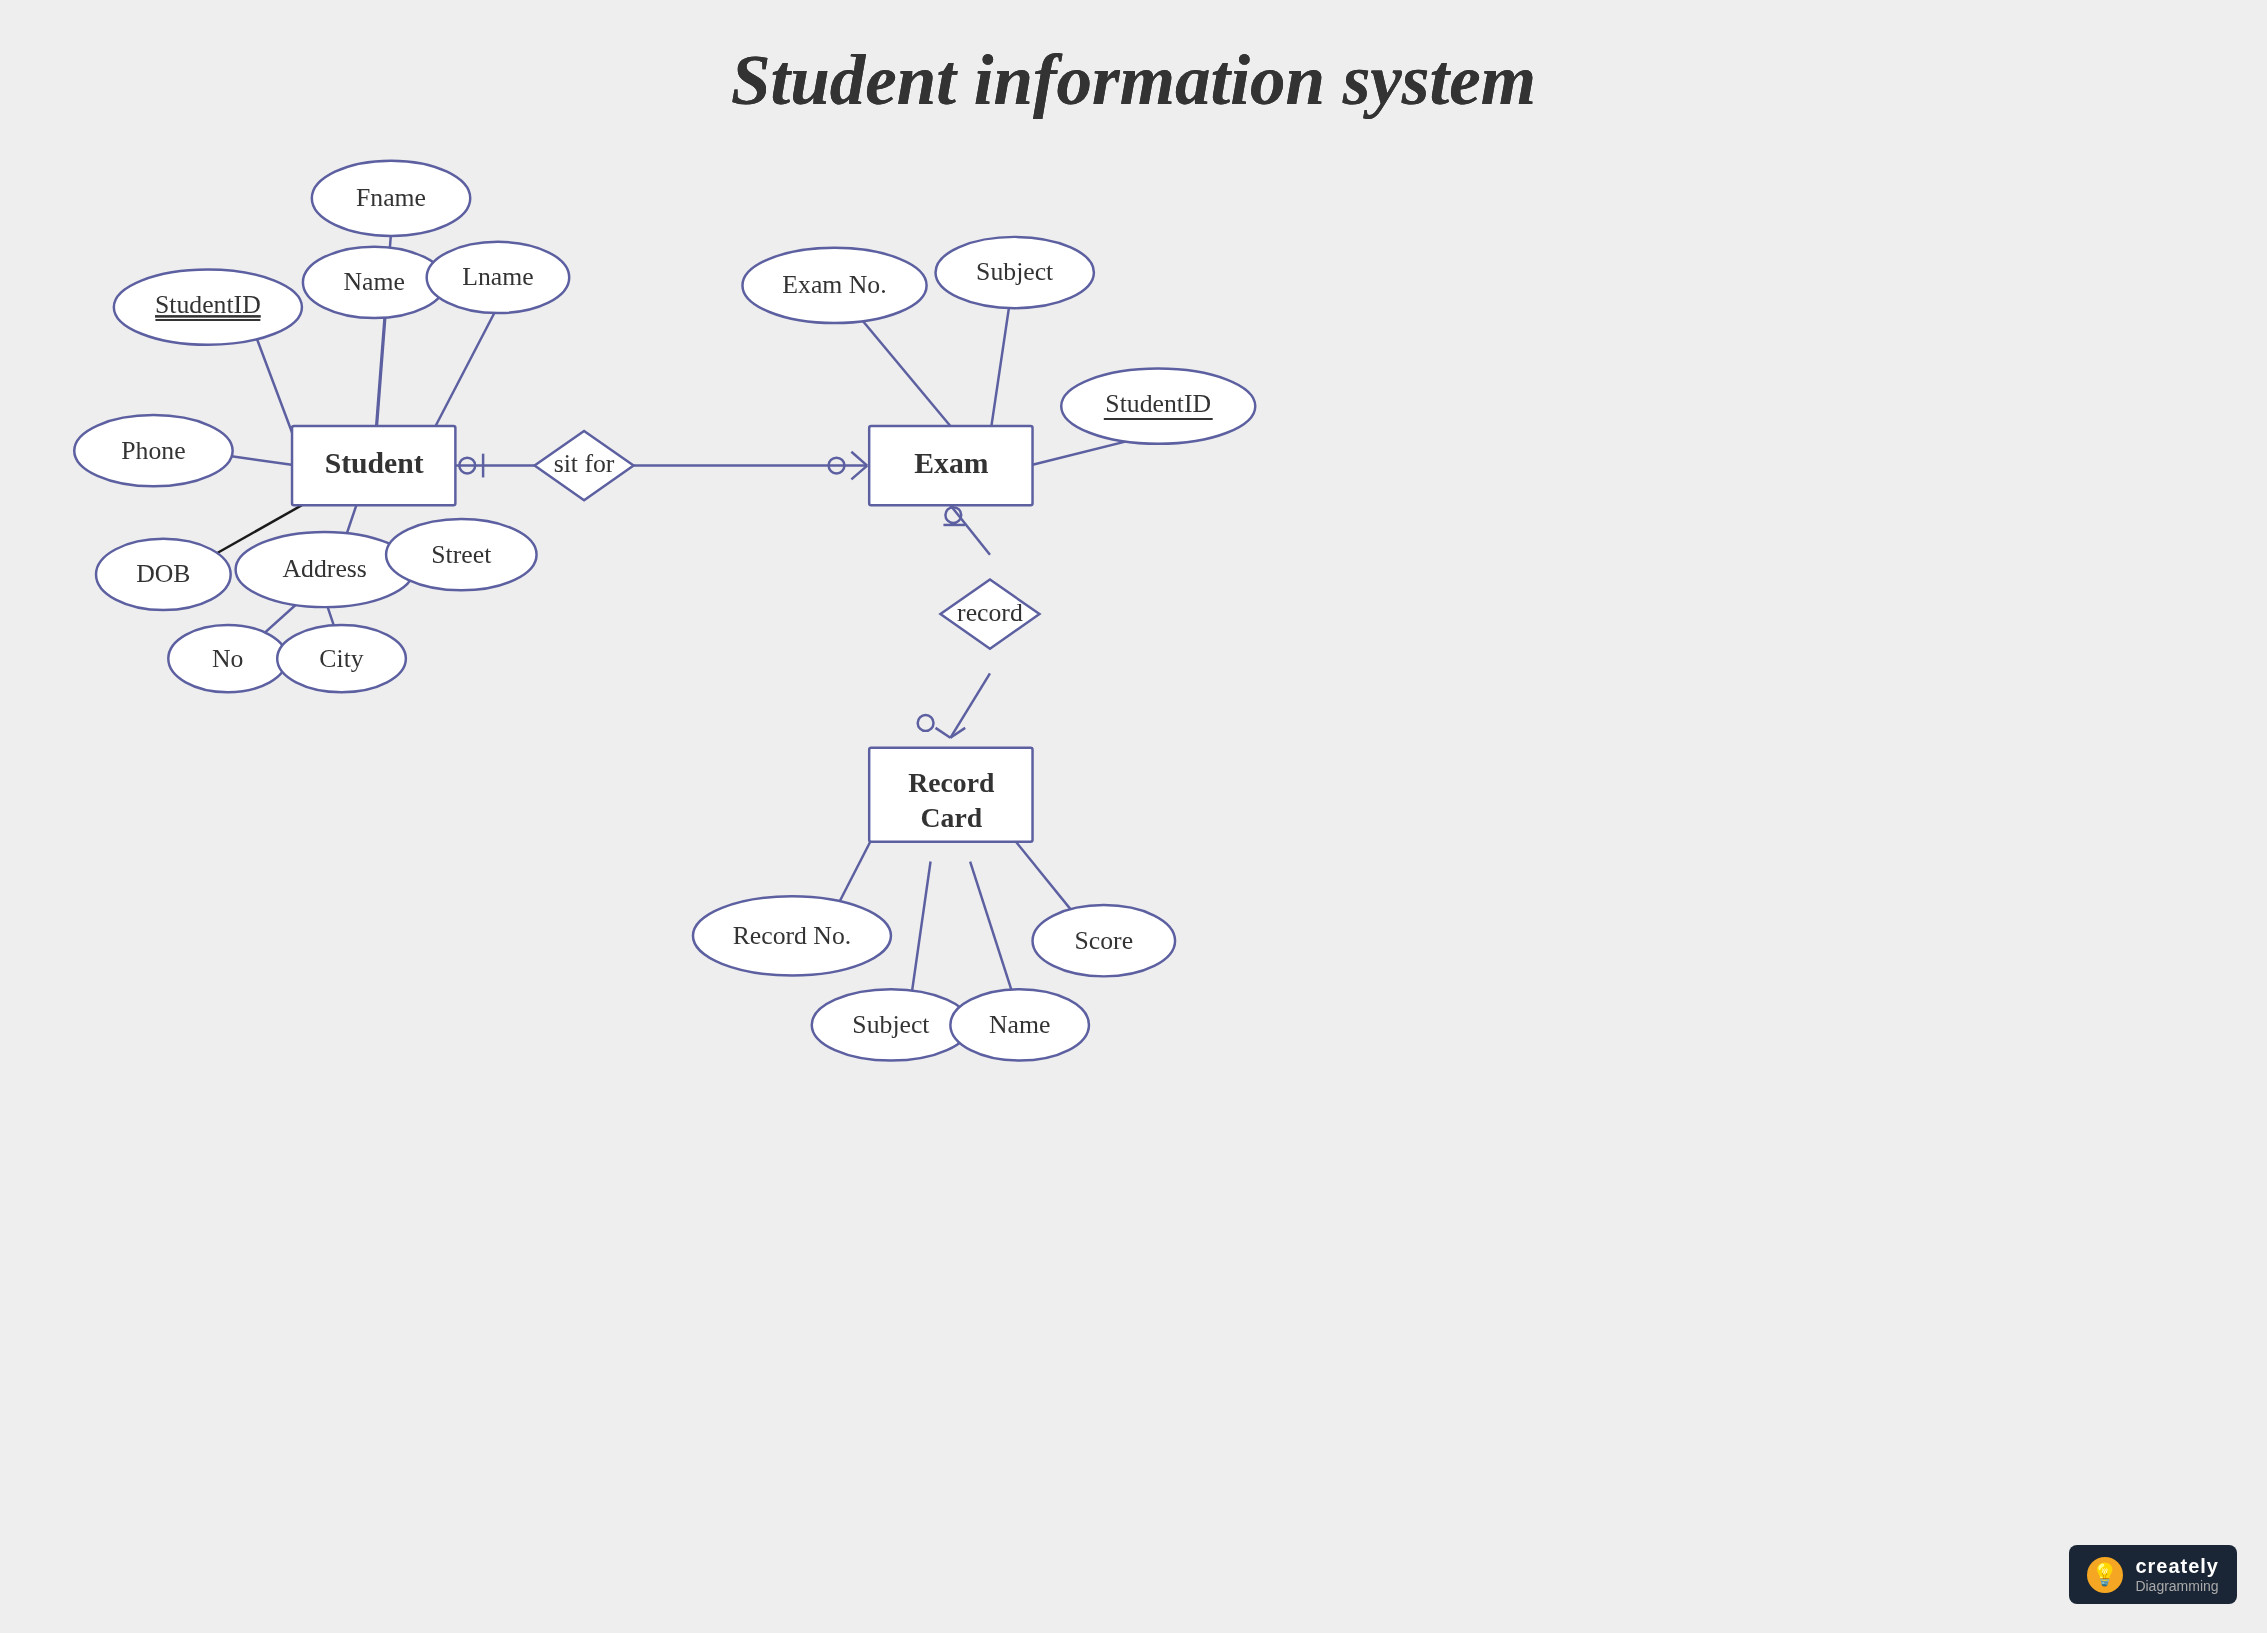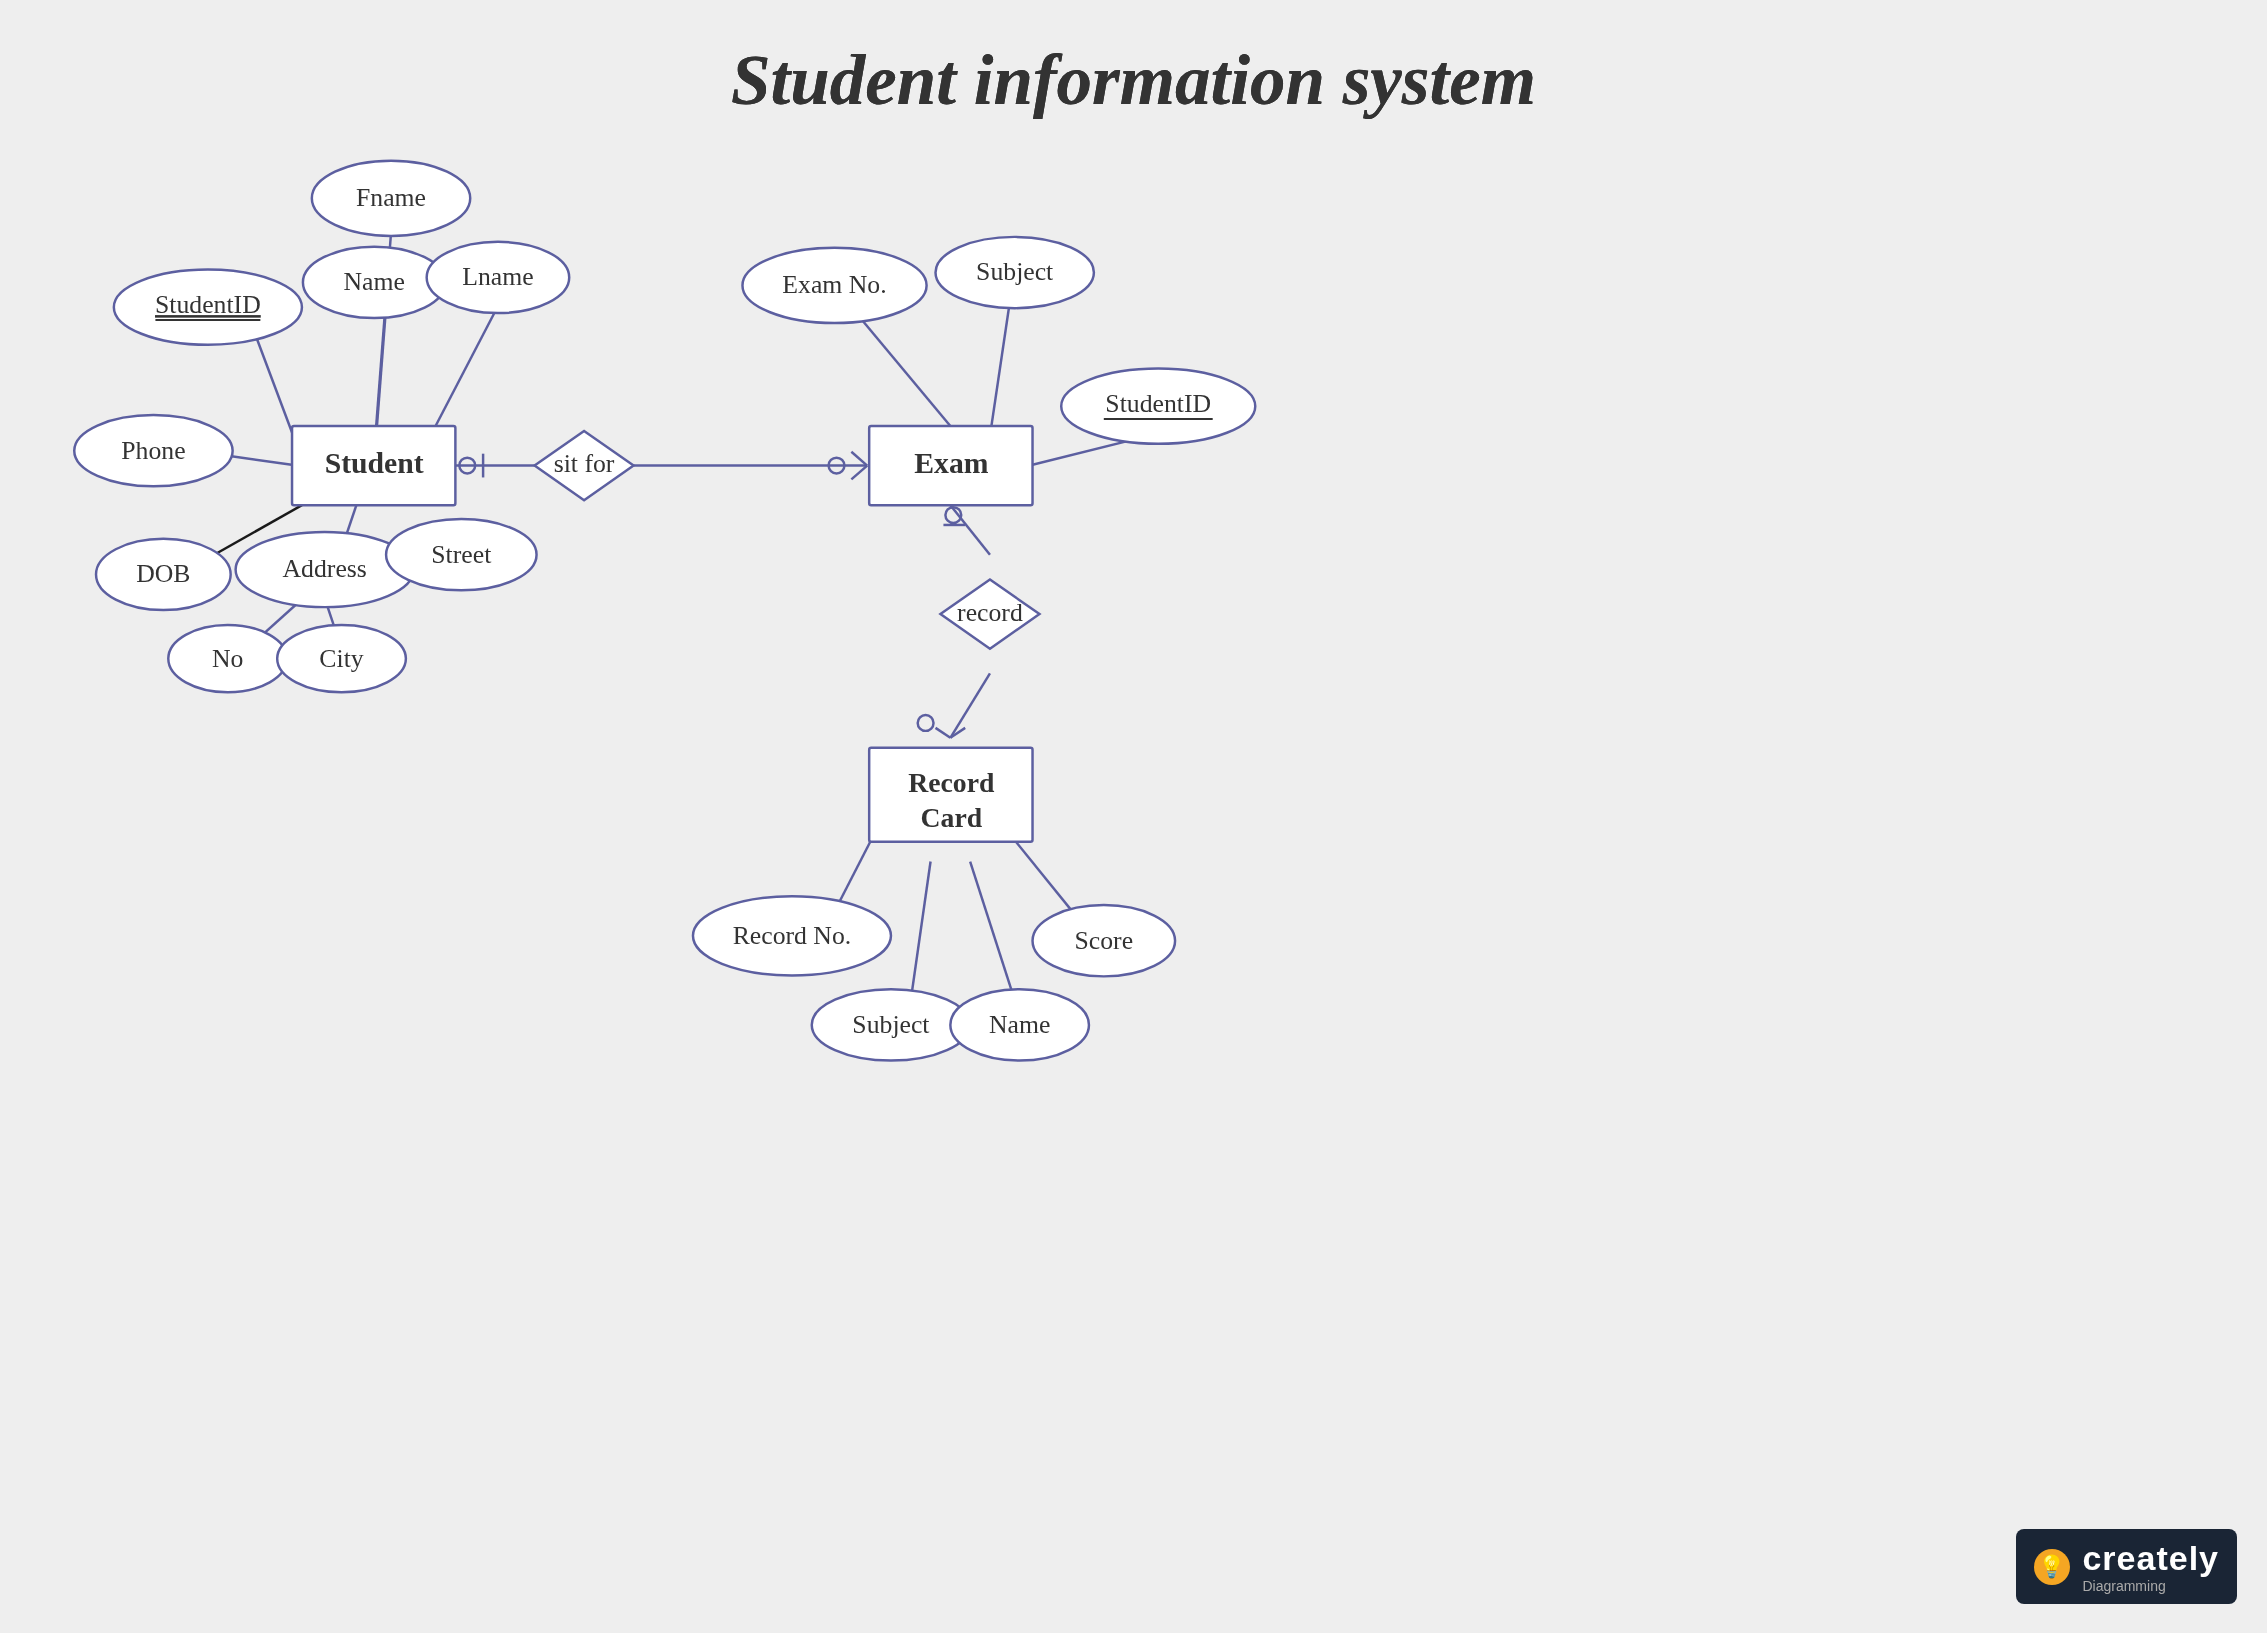--- a/index.html
+++ b/index.html
@@ -52,21 +52,21 @@
       align-items: center;
       justify-content: center;
       font-size: 22px;
     }
     .creately-badge .text-block {
       display: flex;
       flex-direction: column;
     }
     .creately-badge .main-text {
       color: white;
-      font-size: 34px;
+      font-size: 20px;
       font-weight: bold;
       font-family: Arial, sans-serif;
       letter-spacing: 1px;
     }
     .creately-badge .sub-text {
       color: #aaa;
       font-size: 14px;
       font-family: Arial, sans-serif;
     }
   </style>

